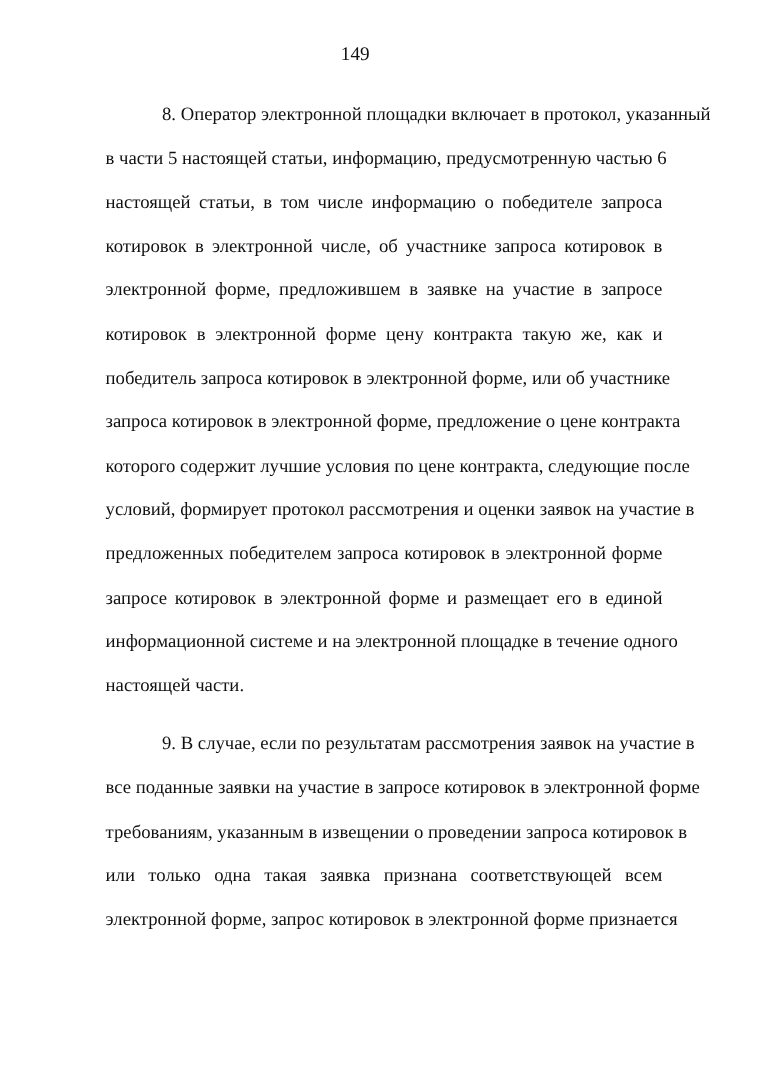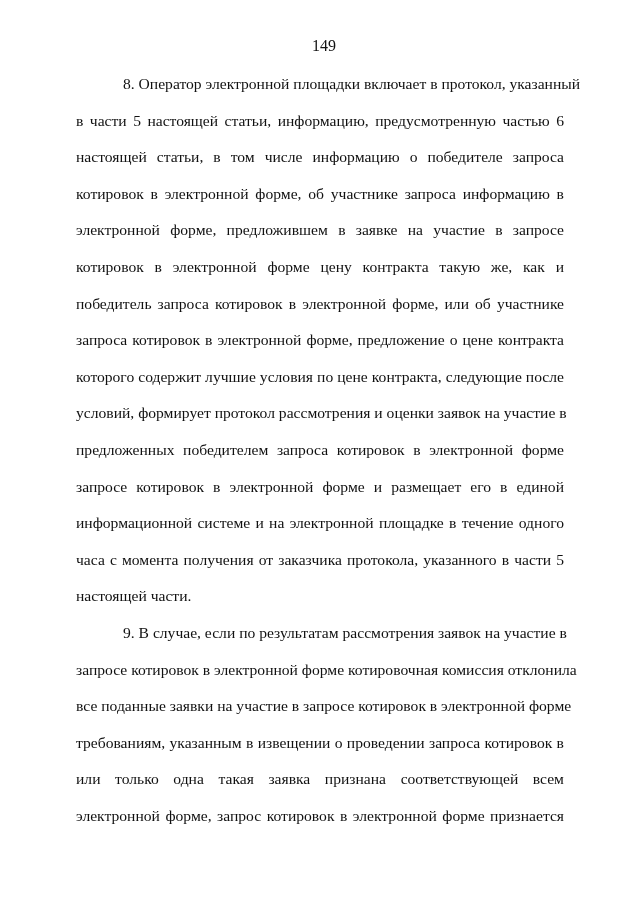--- a/index.html
+++ b/index.html
@@ -16,30 +16,29 @@
       color: #111111;
     }
     .page-number {
       position: absolute;
       top: 36px;
       left: 0;
       width: 592px;
       text-align: center;
       font-size: 16px;
       line-height: 20px;
-      margin-left: 28px;
     }
     .content {
       position: absolute;
       top: 66px;
       left: 76px;
       width: 488px;
     }
     .para {
-      margin: 0;
+      margin: 12px;
       font-size: 15.6px;
       line-height: 36.6px;
       text-align: justify;
       text-align-last: left;
     }
     .line {
       display: block;
       height: 36.6px;
       white-space: nowrap;
       text-align: justify;
@@ -59,35 +58,33 @@
 <body>
 
 <div>
   <div class="page-number">149</div>
 
   <div class="content">
     <div class="para">
       <span class="line indent">8. Оператор электронной площадки включает в протокол, указанный</span>
       <span class="line">в части 5 настоящей статьи, информацию, предусмотренную частью 6</span>
       <span class="line">настоящей статьи, в том числе информацию о победителе запроса</span>
-      <span class="line">котировок в электронной форме, об участнике запроса информацию в</span>
+      <span class="line">котировок в электронной числе, об участнике запроса котировок в</span>
       <span class="line">электронной форме, предложившем в заявке на участие в запросе</span>
       <span class="line">котировок в электронной форме цену контракта такую же, как и</span>
       <span class="line">победитель запроса котировок в электронной форме, или об участнике</span>
       <span class="line">запроса котировок в электронной форме, предложение о цене контракта</span>
       <span class="line">которого содержит лучшие условия по цене контракта, следующие после</span>
       <span class="line">условий, формирует протокол рассмотрения и оценки заявок на участие в</span>
       <span class="line">предложенных победителем запроса котировок в электронной форме</span>
       <span class="line">запросе котировок в электронной форме и размещает его в единой</span>
       <span class="line">информационной системе и на электронной площадке в течение одного</span>
-      <span class="line">часа с момента получения от заказчика протокола, указанного в части 5</span>
       <span class="line last">настоящей части.</span>
     </div>
     <div class="para">
       <span class="line indent">9. В случае, если по результатам рассмотрения заявок на участие в</span>
-      <span class="line">запросе котировок в электронной форме котировочная комиссия отклонила</span>
       <span class="line">все поданные заявки на участие в запросе котировок в электронной форме</span>
       <span class="line">требованиям, указанным в извещении о проведении запроса котировок в</span>
       <span class="line">или только одна такая заявка признана соответствующей всем</span>
       <span class="line">электронной форме, запрос котировок в электронной форме признается</span>
     </div>
   </div>
 </div>
 
 </body></html>

